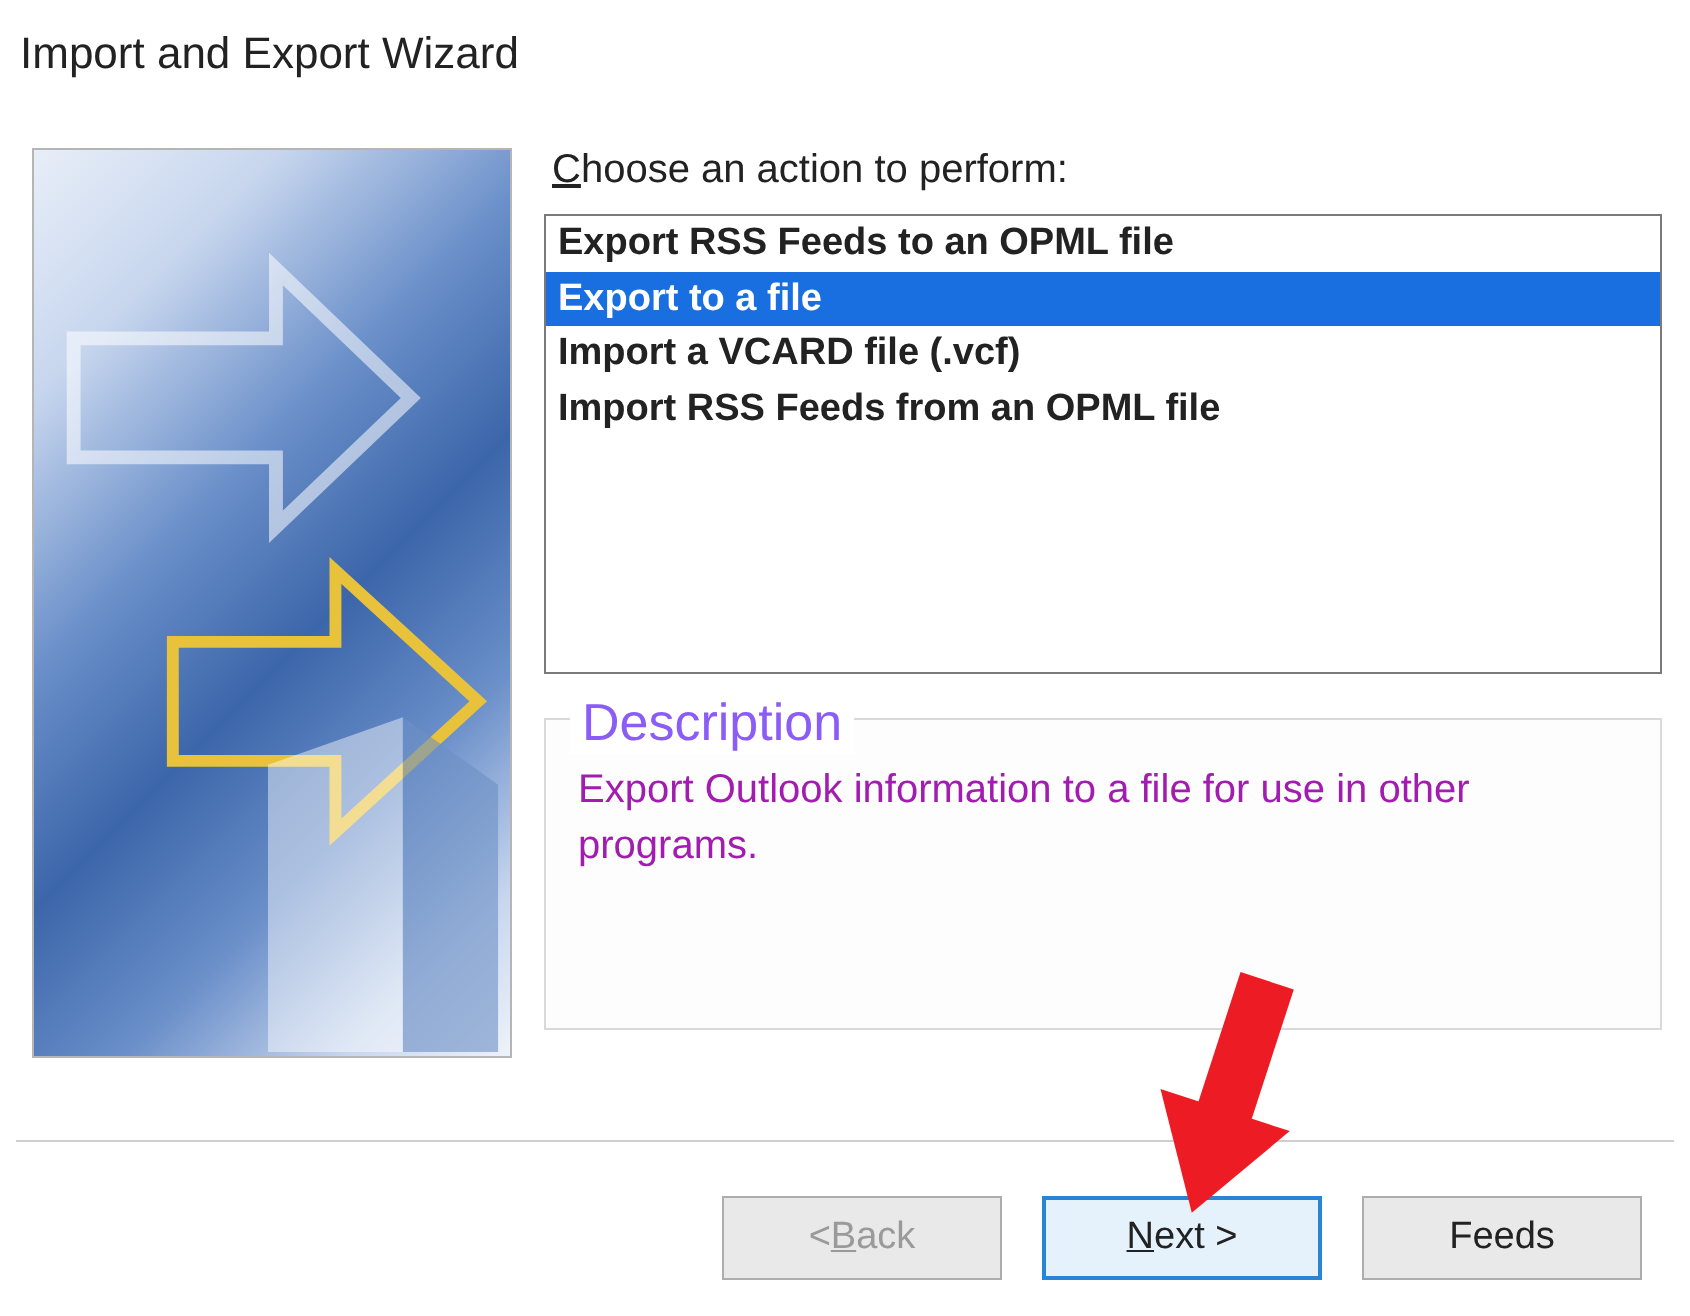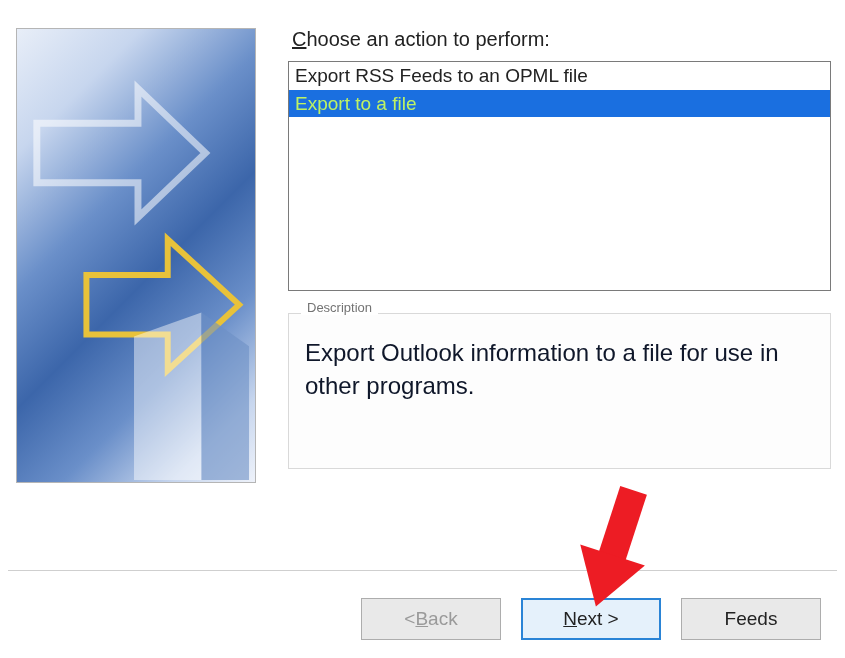--- a/index.html
+++ b/index.html
@@ -19,21 +19,21 @@
     box-sizing: border-box;
     position: relative;
   }
   .title {
     padding: 14px 10px 6px 10px;
     font-size: 22px;
   }
   .content {
     display: flex;
     padding: 28px 14px 10px 16px;
-    gap: 32px;
+    gap: 16px;
   }
   
   .sideart {
     width: 240px;
     height: 455px;
     border: 1px solid #b5b5b5;
     box-sizing: border-box;
     position: relative;
     overflow: hidden;
     background: linear-gradient(135deg,
@@ -66,47 +66,48 @@
     height: 230px;
     overflow: hidden;
     box-sizing: border-box;
   }
   .list-item {
     padding: 1px 6px;
     font-size: 19px;
     line-height: 1.35;
     white-space: nowrap;
     cursor: default;
+    font-weight: bold;
   }
   .list-item.selected {
     background: #1a6fe0;
-    color: #bef264;
+    color: #ffffff;
   }
   .desc-group {
     margin-top: 22px;
     border: 1px solid #d9d9d9;
     position: relative;
     padding: 22px 14px 18px 16px;
     height: 156px;
     box-sizing: border-box;
     background: #fdfdfd;
   }
   .desc-legend {
     position: absolute;
     top: -14px;
     left: 12px;
     background: #fff;
     padding: 0 6px;
-    font-size: 13px;
-    color: #737373;
+    font-size: 26px;
+    color: #8b5cf6;
   }
   .desc-text {
-    font-size: 24px;
+    font-size: 20px;
     line-height: 1.38;
-    color: #0f172a;
+    color: #a21caf;
   }
   
   .sep {
     position: absolute;
     left: 8px; right: 8px;
     top: 570px;
     height: 0;
     border-top: 1px solid #cfcfcf;
   }
   .btnrow {
@@ -144,20 +145,21 @@
     left: 560px;
     top: 480px;
     pointer-events: none;
   }
 </style>
 </head>
 <body>
 
 <div class="wizard">
 
+  <div class="title">Import and Export Wizard</div>
 
   <div class="content">
 
     <div class="sideart">
       <svg viewBox="0 0 240 455">
 
         <g fill="none" stroke="#ffffff" stroke-width="7" opacity="0.55">
           <path d="M20 95 L122 95 L122 60 L190 125 L122 190 L122 155 L20 155 Z"></path>
         </g>
 
@@ -176,20 +178,22 @@
 
     <div class="rightpane">
 
       <div class="choose-label">
         <span class="accel">C</span><span>hoose an action to perform:</span>
       </div>
 
       <div class="listbox" id="action-list">
           <div class="list-item">Export RSS Feeds to an OPML file</div>
           <div class="list-item selected">Export to a file</div>
+          <div class="list-item">Import a VCARD file (.vcf)</div>
+          <div class="list-item">Import RSS Feeds from an OPML file</div>
         </div>
 
       <div class="desc-group">
         <div class="desc-legend">Description</div>
         <div class="desc-text">Export Outlook information to a file for use in other programs.</div>
       </div>
 
     </div>
   </div>
 

